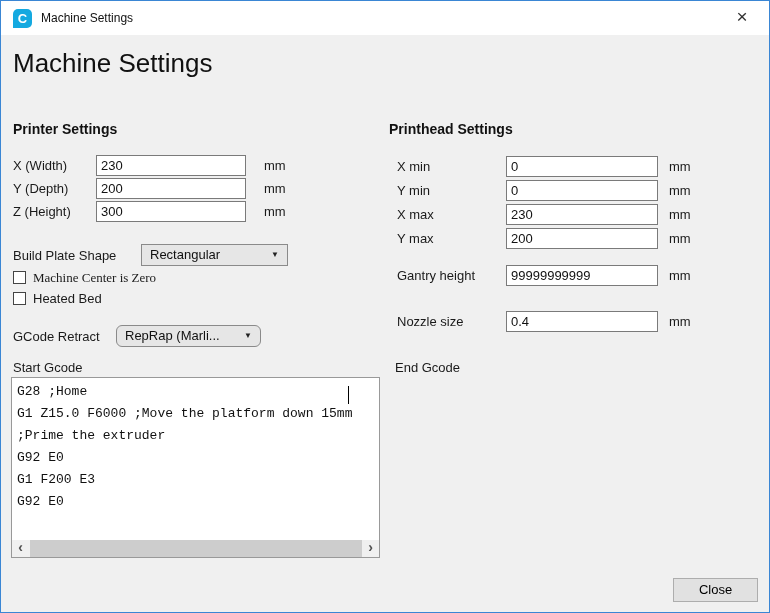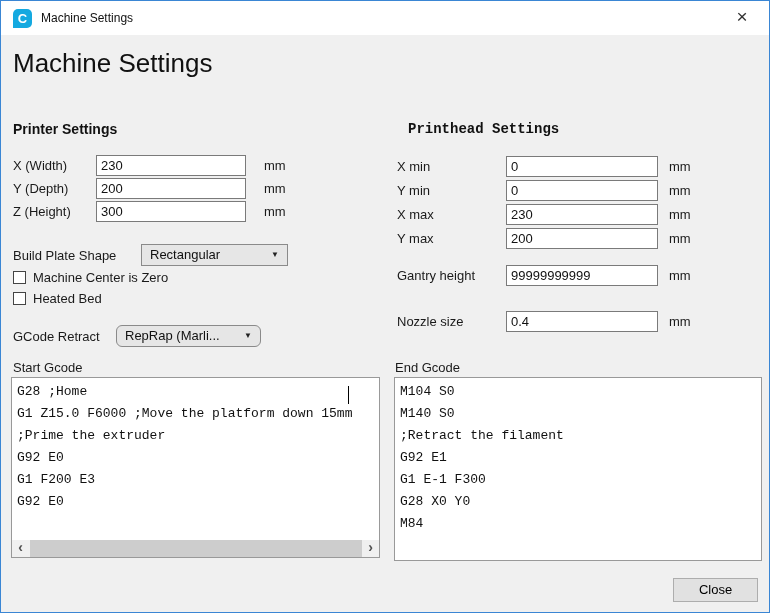--- a/index.html
+++ b/index.html
@@ -121,21 +121,21 @@
   <div class="field-label" style="left:12px; top:203px;">Z (Height)</div>
   <input class="txt-input" style="left: 95px; top: 200px; width: 150px;" value="300">
   <div class="unit-label" style="left:263px; top:203px;">mm</div>
 
   <div class="field-label" style="left:12px; top:247px;">Build Plate Shape</div>
   <div class="dropdown" style="left:140px; top:243px; width:147px;">
     <span class="dd-text">Rectangular</span>
     <span class="dd-arrow">▼</span>
   </div>
 
-  <div class="checkbox-row" style="top:269px; width:200px; height:16px;">
+  <div class="checkbox-row" style="top:269px; width:200px; height:16px;font-family:Liberation Serif, serif;">
     <div class="checkbox-box"></div>
     <div class="checkbox-label">Machine Center is Zero</div>
   </div>
   <div class="checkbox-row" style="top:290px; width:200px; height:16px;">
     <div class="checkbox-box"></div>
     <div class="checkbox-label">Heated Bed</div>
   </div>
 
   <div class="field-label" style="left:12px; top:328px;">GCode Retract</div>
   <div class="dropdown" style="left:115px; top:324px; width:145px;border-radius:6px;">
@@ -152,21 +152,21 @@
 G1 F200 E3
 G92 E0</pre>
     <div class="text-cursor" style="left:336px; top:8px;"></div>
     <div class="hscroll">
       <div class="arrow left">‹</div>
       <div class="thumb"></div>
       <div class="arrow right">›</div>
     </div>
   </div>
 
-  <div class="section-title" style="left:407px; top:120px;font-family:Liberation Mono, monospace;">Printhead Settings</div>
+  <div class="section-title" style="left:388px; top:120px;">Printhead Settings</div>
 
   <div class="field-label" style="left:396px; top:158px;">X min</div>
   <input class="txt-input" style="left: 505px; top: 155px; width: 152px;" value="0">
   <div class="unit-label" style="left:668px; top:158px;">mm</div>
 
   <div class="field-label" style="left:396px; top:182px;">Y min</div>
   <input class="txt-input" style="left: 505px; top: 179px; width: 152px;" value="0">
   <div class="unit-label" style="left:668px; top:182px;">mm</div>
 
   <div class="field-label" style="left:396px; top:206px;">X max</div>
@@ -179,25 +179,16 @@
 
   <div class="field-label" style="left:396px; top:267px;">Gantry height</div>
   <input class="txt-input" style="left: 505px; top: 264px; width: 152px;" value="99999999999">
   <div class="unit-label" style="left:668px; top:267px;">mm</div>
 
   <div class="field-label" style="left:396px; top:313px;">Nozzle size</div>
   <input class="txt-input" style="left: 505px; top: 310px; width: 152px;" value="0.4">
   <div class="unit-label" style="left:668px; top:313px;">mm</div>
 
   <div class="field-label" style="left:394px; top:359px;">End Gcode</div>
-  <div class="gcode-box" style="left:393px; top:376px; width:368px; height:184px;">
-    <pre class="gcode-pre">M104 S0
-M140 S0
-;Retract the filament
-G92 E1
-G1 E-1 F300
-G28 X0 Y0
-M84</pre>
-  </div>
 
   <div class="close-button">Close</div>
 
 </div>
 
 </body></html>

